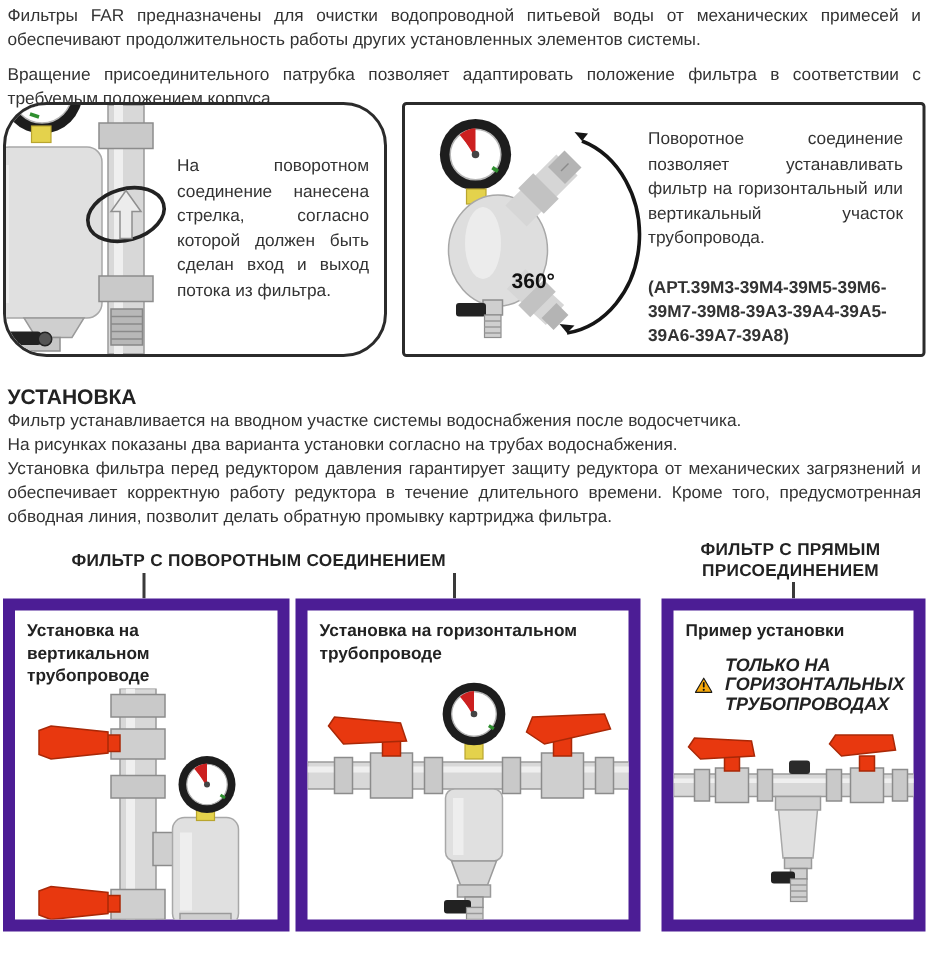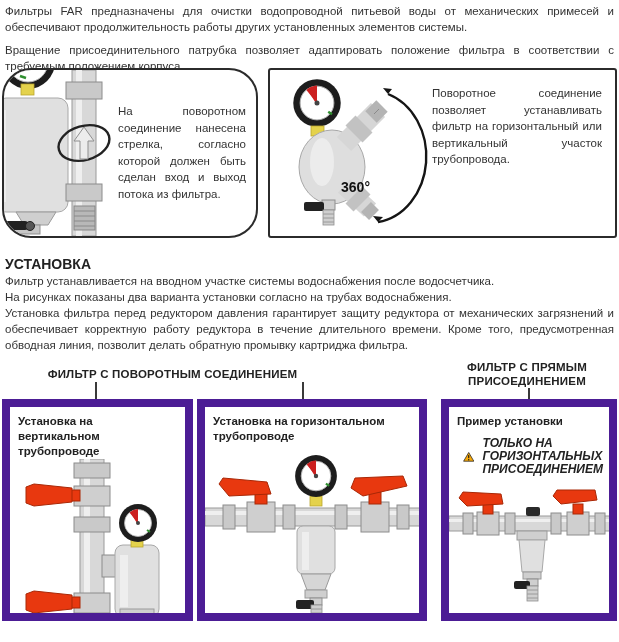--- a/index.html
+++ b/index.html
@@ -150,20 +150,21 @@
 
         <g>
           <path d="M118,24 A56,66 0 0 1 108,152" fill="none" stroke="#151515" stroke-width="2.4"></path>
           <polygon points="118,24 113,18 122,19" fill="#151515"></polygon>
           <polygon points="108,152 103,146 113,147" fill="#151515"></polygon>
         </g>
         <text x="100" y="122" text-anchor="end" font-size="14" font-weight="bold" fill="#111">360°</text>
       </svg>
       <div class="ctext">
         <span>Поворотное соединение позволяет устанавливать фильтр на горизонтальный или вертикальный участок трубопровода.</span>
+        <div class="articles">(АРТ.39М3-39М4-39М5-39М6-39М7-39М8-39А3-39А4-39А5-39А6-39А7-39А8)</div>
       </div>
     </div>
   </div>
 
   <div class="inst-head">УСТАНОВКА</div>
   <div class="inst-text">
     <p>Фильтр устанавливается на вводном участке системы водоснабжения после водосчетчика.</p>
     <p>На рисунках показаны два варианта установки согласно на трубах водоснабжения.</p>
     <p>Установка фильтра перед редуктором давления гарантирует защиту редуктора от механических загрязнений и обеспечивает корректную работу редуктора в течение длительного времени. Кроме того, предусмотренная обводная линия, позволит делать обратную промывку картриджа фильтра.</p>
   </div>
@@ -264,21 +265,21 @@
       <div class="dtitle">Пример установки</div>
       <div class="warnrow">
         <svg width="38" height="34" viewBox="0 0 38 34">
           <path d="M19,2 L36,31 L2,31 Z" fill="#f6a80a" stroke="#1a1a1a" stroke-width="2.4" stroke-linejoin="round"></path>
           <rect x="17.2" y="10" width="3.6" height="11" rx="1.6" fill="#111"></rect>
           <circle cx="19" cy="26" r="2.2" fill="#111"></circle>
         </svg>
         <div class="warntext">
           <div>ТОЛЬКО НА</div>
           <div>ГОРИЗОНТАЛЬНЫХ</div>
-          <div>ПРИСОЕДИНЕНИЕМ</div>
+          <div>ТРУБОПРОВОДАХ</div>
         </div>
       </div>
       <svg class="dillus" width="168" height="128" viewBox="0 0 168 128" style="margin-top:6px">
         <g>
           <rect x="0" y="34" width="168" height="15" fill="#d8d8d8" stroke="#9a9a9a"></rect>
           <rect x="0" y="37" width="168" height="3" fill="#efefef"></rect>
           <rect x="14" y="31" width="10" height="21" fill="#c9c9c9" stroke="#8c8c8c"></rect>
           <rect x="56" y="31" width="10" height="21" fill="#c9c9c9" stroke="#8c8c8c"></rect>
           <rect x="102" y="31" width="10" height="21" fill="#c9c9c9" stroke="#8c8c8c"></rect>
           <rect x="146" y="31" width="10" height="21" fill="#c9c9c9" stroke="#8c8c8c"></rect>

